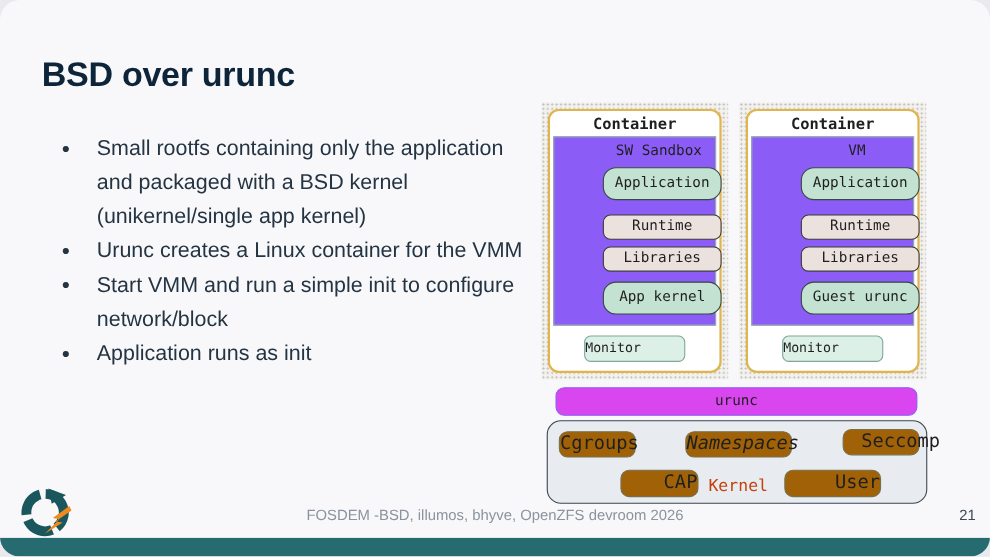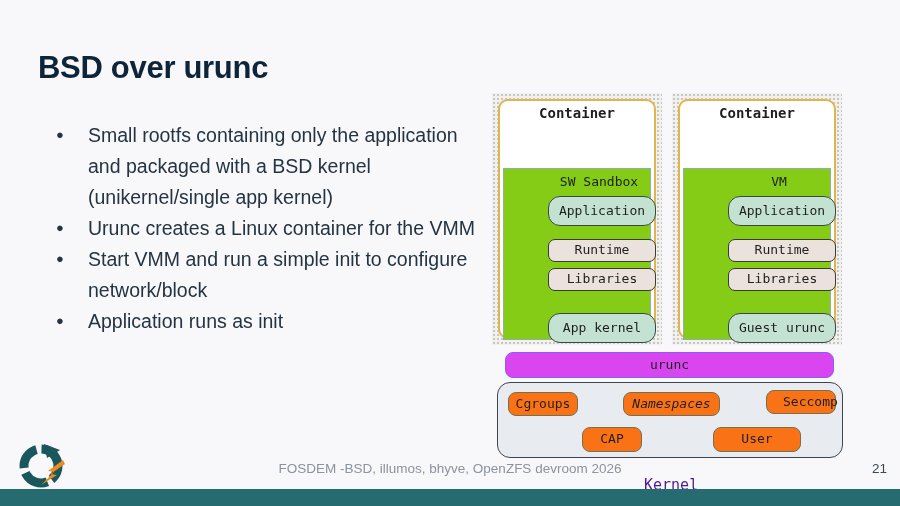--- a/index.html
+++ b/index.html
@@ -4,20 +4,21 @@
 <style>
   * { margin: 0; padding: 0; box-sizing: border-box; }
   html, body { background: #e9e9ee; }
   .slide {
     position: relative;
     width: 900px;
     height: 506px;
     background: #f8f8fb;
     overflow: hidden;
     font-family: "Liberation Sans", sans-serif;
+    border-radius: 18px;
   }
 
   
   .title {
     position: absolute;
     left: 38px;
     top: 50px;
     font-size: 31px;
     font-weight: 700;
     letter-spacing: -0.3px;
@@ -60,33 +61,32 @@
   .container-outer.right { left: 672px; }
   .container-inner {
     position: absolute;
     inset: 6px;
     background: #ffffff;
     border: 2.5px solid #e0b54d;
     border-radius: 10px;
     display: flex;
     flex-direction: column;
     align-items: center;
-    gap: 44px;
   }
   .container-title {
     font-size: 14px;
     font-weight: 700;
     color: #1f1f1f;
     margin-top: 4px;
   }
   .sandbox {
     width: 148px;
     height: 172px;
     margin-top: 3px;
-    background: #84cc16;
+    background: #8b5cf6;
     border: 1px solid #8fafa5;
     text-align: center;
     padding-left: 44px;
   }
   .sandbox-label {
     font-size: 13px;
     color: #1f1f1f;
     margin-top: 5px;
   }
   .layer {
@@ -106,21 +106,21 @@
   .layer.pink {
     background: #ece2dd;
     border: 1.4px solid #3a3a3a;
     border-radius: 7px;
     height: 23px;
     line-height: 20px;
   }
   .gap-a { margin-top: 7px; }
   .gap-b { margin-top: 13px; }
   .gap-c { margin-top: 6px; }
-  .gap-d { margin-top: 22px; }
+  .gap-d { margin-top: 9px; }
   .monitor {
     margin: 9px auto 0;
     width: 92px;
     height: 24px;
     line-height: 21px;
     background: #dcf0e7;
     border: 1.2px solid #7fa79a;
     border-radius: 6px;
     font-size: 12px;
     color: #1f1f1f;
@@ -146,39 +146,38 @@
     left: 497px;
     top: 382px;
     width: 346px;
     height: 76px;
     background: #e8ecf1;
     border: 1.8px solid #3c4650;
     border-radius: 13px;
   }
   .pill {
     position: absolute;
-    background: #f97316;
+    background: #a16207;
     border: 1.3px solid #77704c;
     border-radius: 8px;
-    font-size: 13px;
-    color: #1f1f1f;
-    text-align: center;
+    font-size: 17px;
+    color: #1f1f1f;
+    text-align: right;
   }
   .pill.cgroups    { left: 10px;  top: 9px;  width: 70px; height: 24px; line-height: 21px; }
   .pill.namespaces { left: 125px; top: 9px;  width: 97px; height: 24px; line-height: 21px; font-style: italic; }
   .pill.seccomp    { left: 268px; top: 7px;  width: 70px; height: 24px; line-height: 21px; padding-left: 16px; }
-  .pill.cap        { left: 84px;  top: 44px; width: 60px; height: 25px; line-height: 22px; }
+  .pill.cap        { left: 66px;  top: 44px; width: 71px; height: 25px; line-height: 22px; }
   .pill.user       { left: 215px; top: 44px; width: 88px; height: 25px; line-height: 22px; }
   .kernel-label {
     position: absolute;
     left: 146px;
     top: 49px;
     font-size: 15px;
-    color: #4c1d95;
-    margin-top: 44px;
+    color: #c2410c;
   }
 
   
   .footer-text {
     position: absolute;
     left: 0; right: 0;
     top: 461px;
     text-align: center;
     font-size: 13.5px;
     color: #8b939e;

